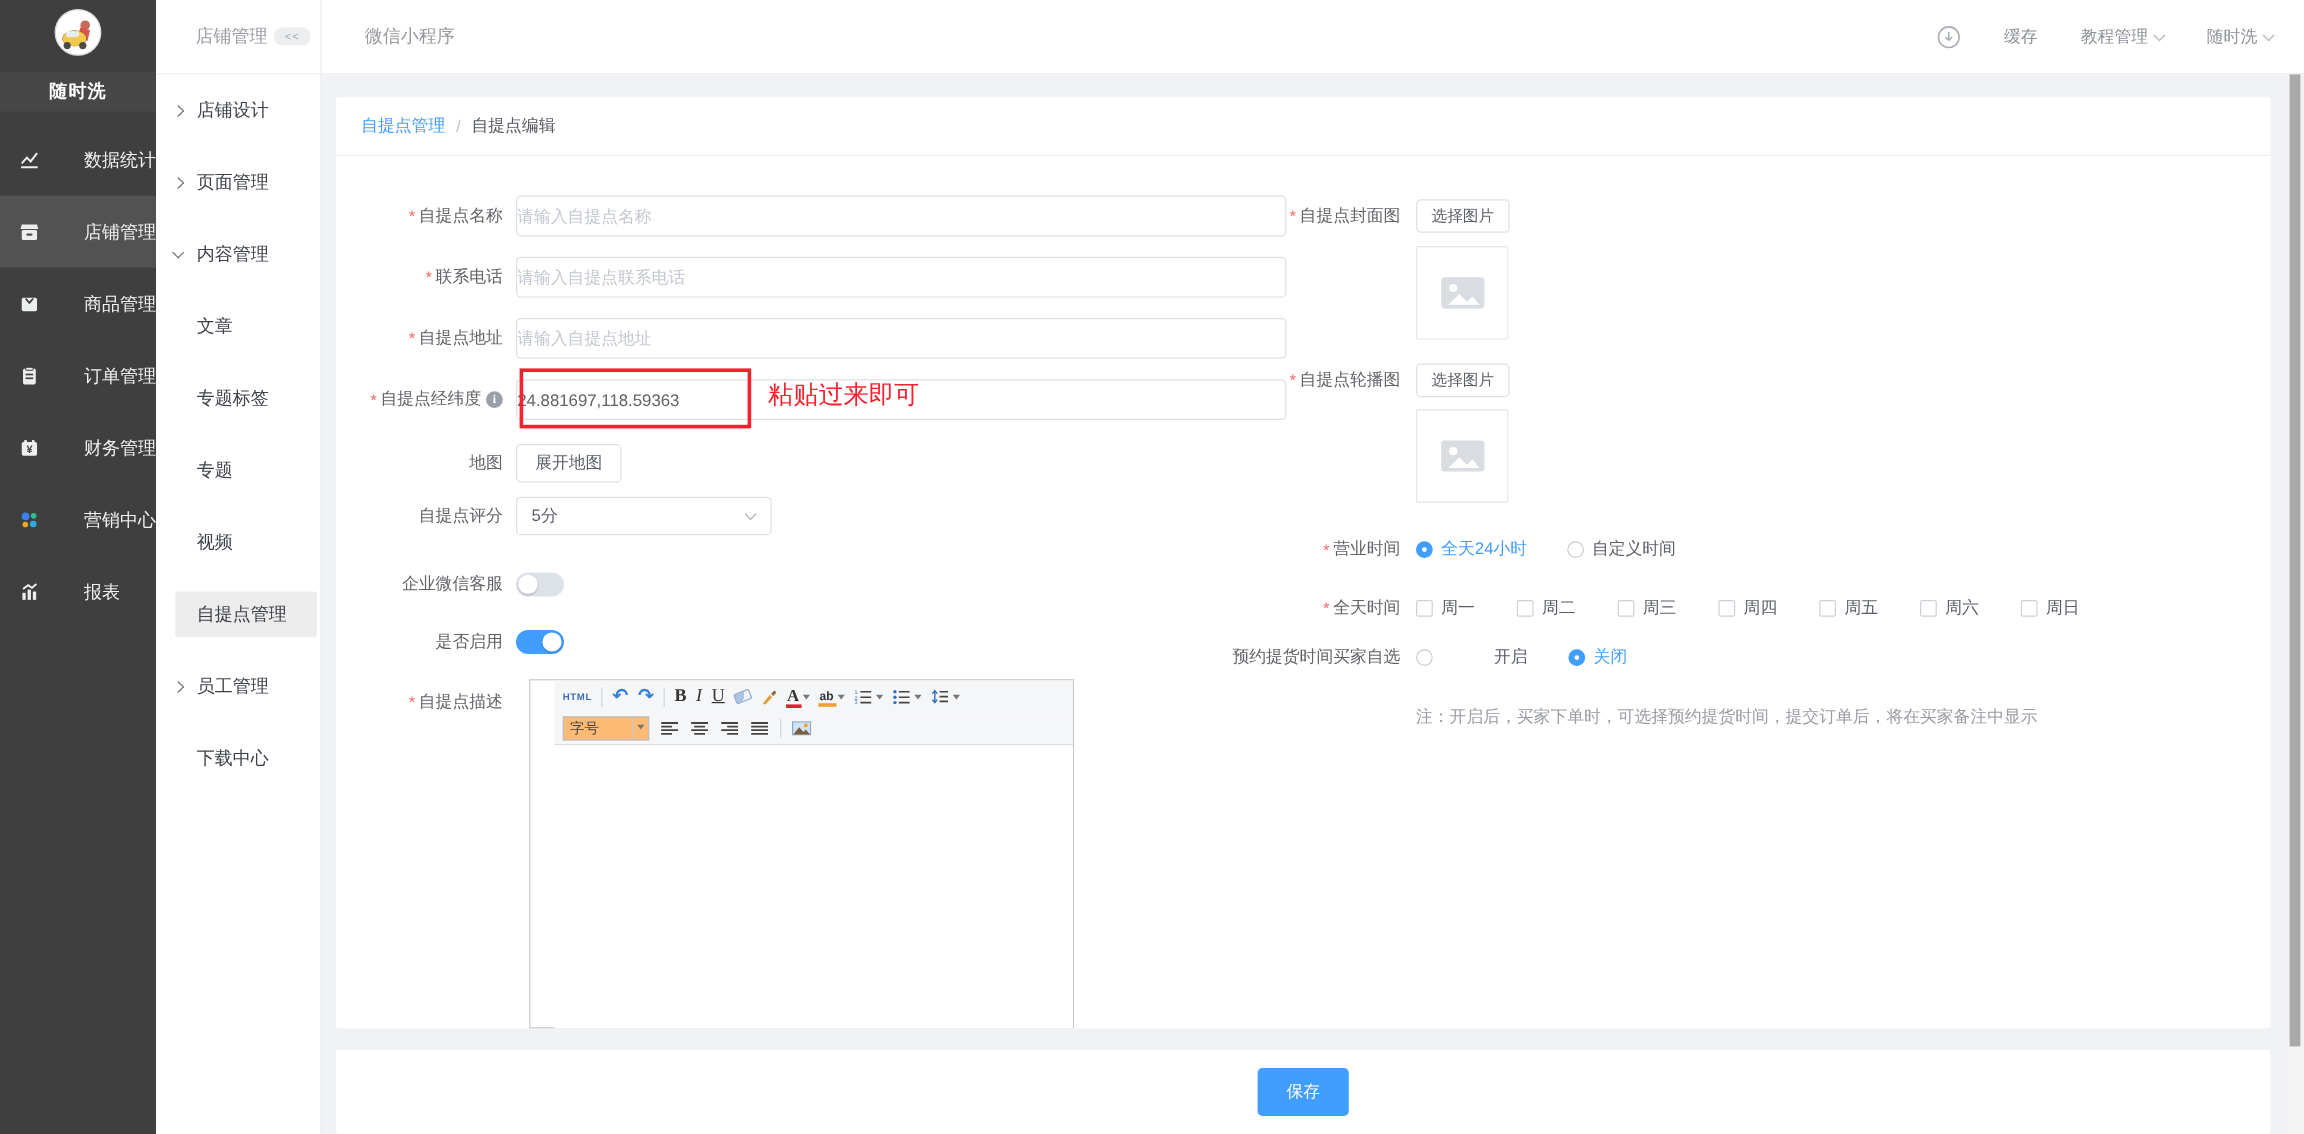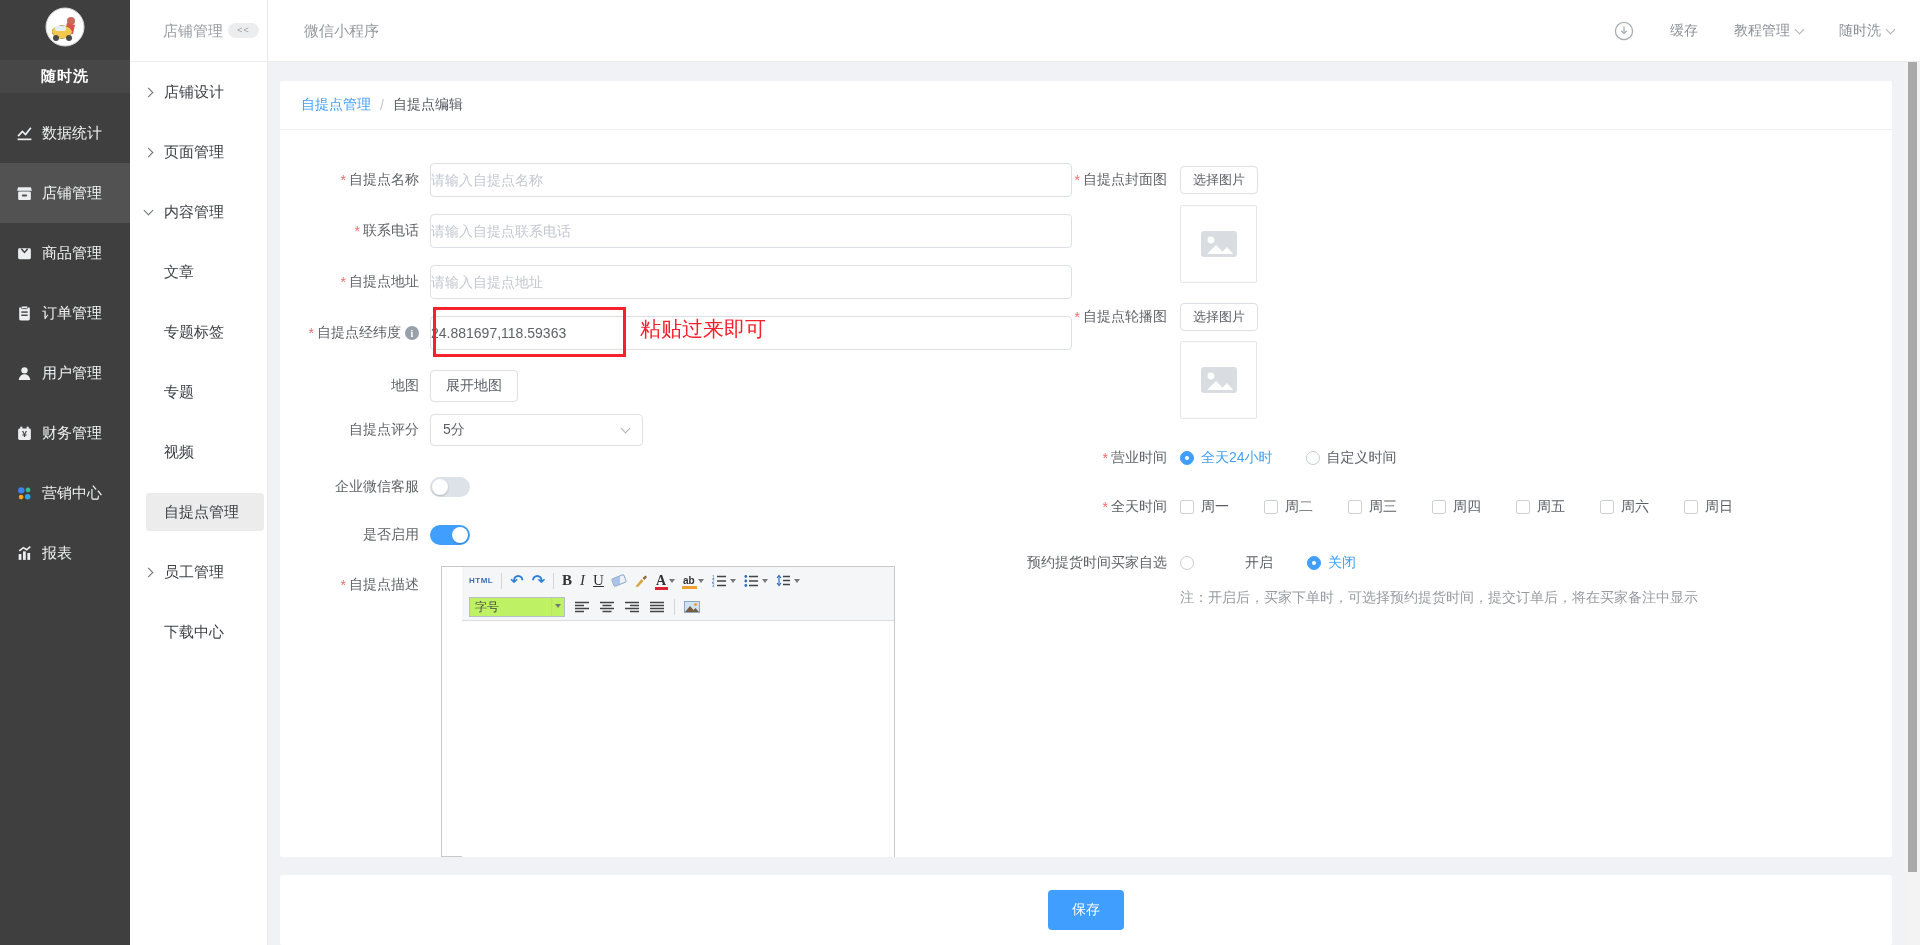--- a/index.html
+++ b/index.html
@@ -9,21 +9,21 @@
 
   
   .nav-dark { position:absolute; left:0; top:0; width:130px; height:945px; background:#3f3f3f; z-index:5; }
   .logo-wrap { position:absolute; left:45px; top:7px; width:40px; height:40px; }
   .brand-strip { position:absolute; left:0; top:60px; width:130px; height:33px; background:#474747; display:flex; align-items:center; justify-content:center; }
   .brand-strip span { color:#fff; font-size:15px; font-weight:bold; letter-spacing:1px; }
   .dnav { position:absolute; left:0; top:103px; width:130px; }
   .ditem { height:60px; display:flex; align-items:center; padding-left:15px; cursor:pointer; }
   .ditem.active { background:#525252; }
   .ditem .dicon { width:18px; height:18px; margin-right:9px; display:flex; align-items:center; justify-content:center; flex:none; }
-  .ditem .dlabel { color:#f0f1f2; font-size:15px; white-space:nowrap; }
+  .ditem .dlabel { color:#f0f1f2; font-size:15px; white-space:nowrap;margin-left:28px; }
 
   
   .nav-light { position:absolute; left:130px; top:0; width:138px; height:945px; background:#fff; border-right:1px solid #e6e8eb; z-index:4; }
   .sub-head { position:relative; height:62px; border-bottom:1px solid #ebedef; }
   .sub-head .sub-title { position:absolute; left:33px; top:0; line-height:62px; font-size:15px; color:#9a9da3; }
   .collapse-pill { position:absolute; right:8px; top:23px; width:31px; height:15px; border:none; border-radius:8px; background:#ecedef; color:#9aa0a6; font-size:9px; letter-spacing:1px; line-height:15px; text-align:center; cursor:pointer; }
   .snav { position:absolute; top:62px; left:0; width:138px; }
   .sitem { height:60px; display:flex; align-items:center; font-size:15px; color:#3d4147; cursor:pointer; position:relative; }
   .sitem .chev { position:absolute; left:15px; width:7px; height:7px; border-right:1.4px solid #6b6f76; border-bottom:1.4px solid #6b6f76; }
   .sitem .chev.right { transform:rotate(-45deg); }
@@ -85,21 +85,21 @@
   .tb-undo,.tb-redo { color:#2f80d9; font-size:16px; font-weight:bold; line-height:14px; }
   .tb-b { font-family:"Liberation Serif",serif; font-weight:bold; font-size:15px; }
   .tb-i { font-family:"Liberation Serif",serif; font-style:italic; font-size:15px; }
   .tb-u { font-family:"Liberation Serif",serif; font-size:15px; text-decoration:underline; }
   .tb-eraser { width:14px; height:9px; border-radius:2px; transform:rotate(-22deg); background:linear-gradient(115deg,#a9c4e6 55%,#f0f1f3 45%); border:1px solid #8fa9cc; }
   .tb-A { font-family:"Liberation Serif",serif; font-size:14px; font-weight:bold; position:relative; line-height:13px; }
   .tb-A .bar { position:absolute; left:-1px; bottom:-3px; width:13px; height:3px; background:#d23; }
   .tb-ab { font-size:10px; font-weight:bold; position:relative; line-height:11px; }
   .tb-ab .bar { position:absolute; left:-1px; bottom:-3px; width:15px; height:3px; background:#f0a030; }
   .dcaret { width:0; height:0; border:3px solid transparent; border-top:4px solid #777; margin-left:3px; margin-top:4px; }
-  .fs-combo { display:flex; align-items:center; width:96px; height:20px; border:1px solid #b8bec5; background:#bef264; font-size:12px; color:#444; }
+  .fs-combo { display:flex; align-items:center; width:72px; height:20px; border:1px solid #b8bec5; background:#fdba74; font-size:12px; color:#444; }
   .fs-combo .fs-text { flex:1; padding-left:5px; }
   .fs-combo .fs-btn { width:13px; height:100%; border-left:1px solid #c6cbd1; display:flex; align-items:center; justify-content:center; }
   .ed-content { height:236px; background:#fff; }
 
   
   .save-btn { margin-top:15px; width:76px; height:40px; background:#409eff; color:#fff; border:none; border-radius:4px; font-size:14px; cursor:pointer; font-family:inherit; }
 
   
   .scrollbar { position:absolute; right:0; top:62px; width:15px; height:883px; background:#f3f3f3; }
   .scrollbar .thumb { position:absolute; left:3px; top:0; width:9px; height:810px; background:#a9a9a9; }
@@ -161,29 +161,20 @@
               <rect x="5" y="1" width="6" height="2.4" rx="1" fill="#eceef0" stroke="#3f3f3f" stroke-width=".8"></rect>
               <rect x="5" y="6" width="6" height="1.3" fill="#3f3f3f"></rect>
               <rect x="5" y="9" width="6" height="1.3" fill="#3f3f3f"></rect>
             </svg>
         </span>
           <span class="dlabel">订单管理</span>
       </div>
       <div class="ditem">
         <span class="dicon">
           <svg width="17" height="17" viewBox="0 0 16 16">
-              <circle cx="8" cy="5" r="3" fill="#eceef0"></circle>
-              <path d="M2.5 14c.5-3.4 2.7-5.2 5.5-5.2s5 1.8 5.5 5.2z" fill="#eceef0"></path>
-            </svg>
-        </span>
-          <span class="dlabel">用户管理</span>
-      </div>
-      <div class="ditem">
-        <span class="dicon">
-          <svg width="17" height="17" viewBox="0 0 16 16">
               <rect x="2" y="3.2" width="12" height="10.8" rx="1.4" fill="#eceef0"></rect>
               <rect x="4" y="1.6" width="2" height="2.4" fill="#eceef0"></rect>
               <rect x="10" y="1.6" width="2" height="2.4" fill="#eceef0"></rect>
               <text x="8" y="11.6" font-size="8.5" font-weight="bold" fill="#3f3f3f" text-anchor="middle">¥</text>
             </svg>
         </span>
           <span class="dlabel">财务管理</span>
       </div>
       <div class="ditem">
         <span class="dicon">
@@ -531,21 +522,21 @@
       <span class="opt" style="margin-right:35px;">
           <span class="chkbox"></span>
           <span>周六</span>
         </span>
       <span class="opt">
           <span class="chkbox"></span>
           <span>周日</span>
         </span>
     </div>
 
-    <div class="frow" style="top:473px; left:670px;">
+    <div class="frow" style="top:458px; left:670px;">
       <div class="flabel-r">
         <span>预约提货时间买家自选</span>
       </div>
       <span class="opt" style="margin-right:34px;gap:44px;">
         <span class="radio"></span>
         <span class="optlabel">开启</span>
       </span>
       <span class="opt sel">
         <span class="radio checked"></span>
         <span class="optlabel">关闭</span>

